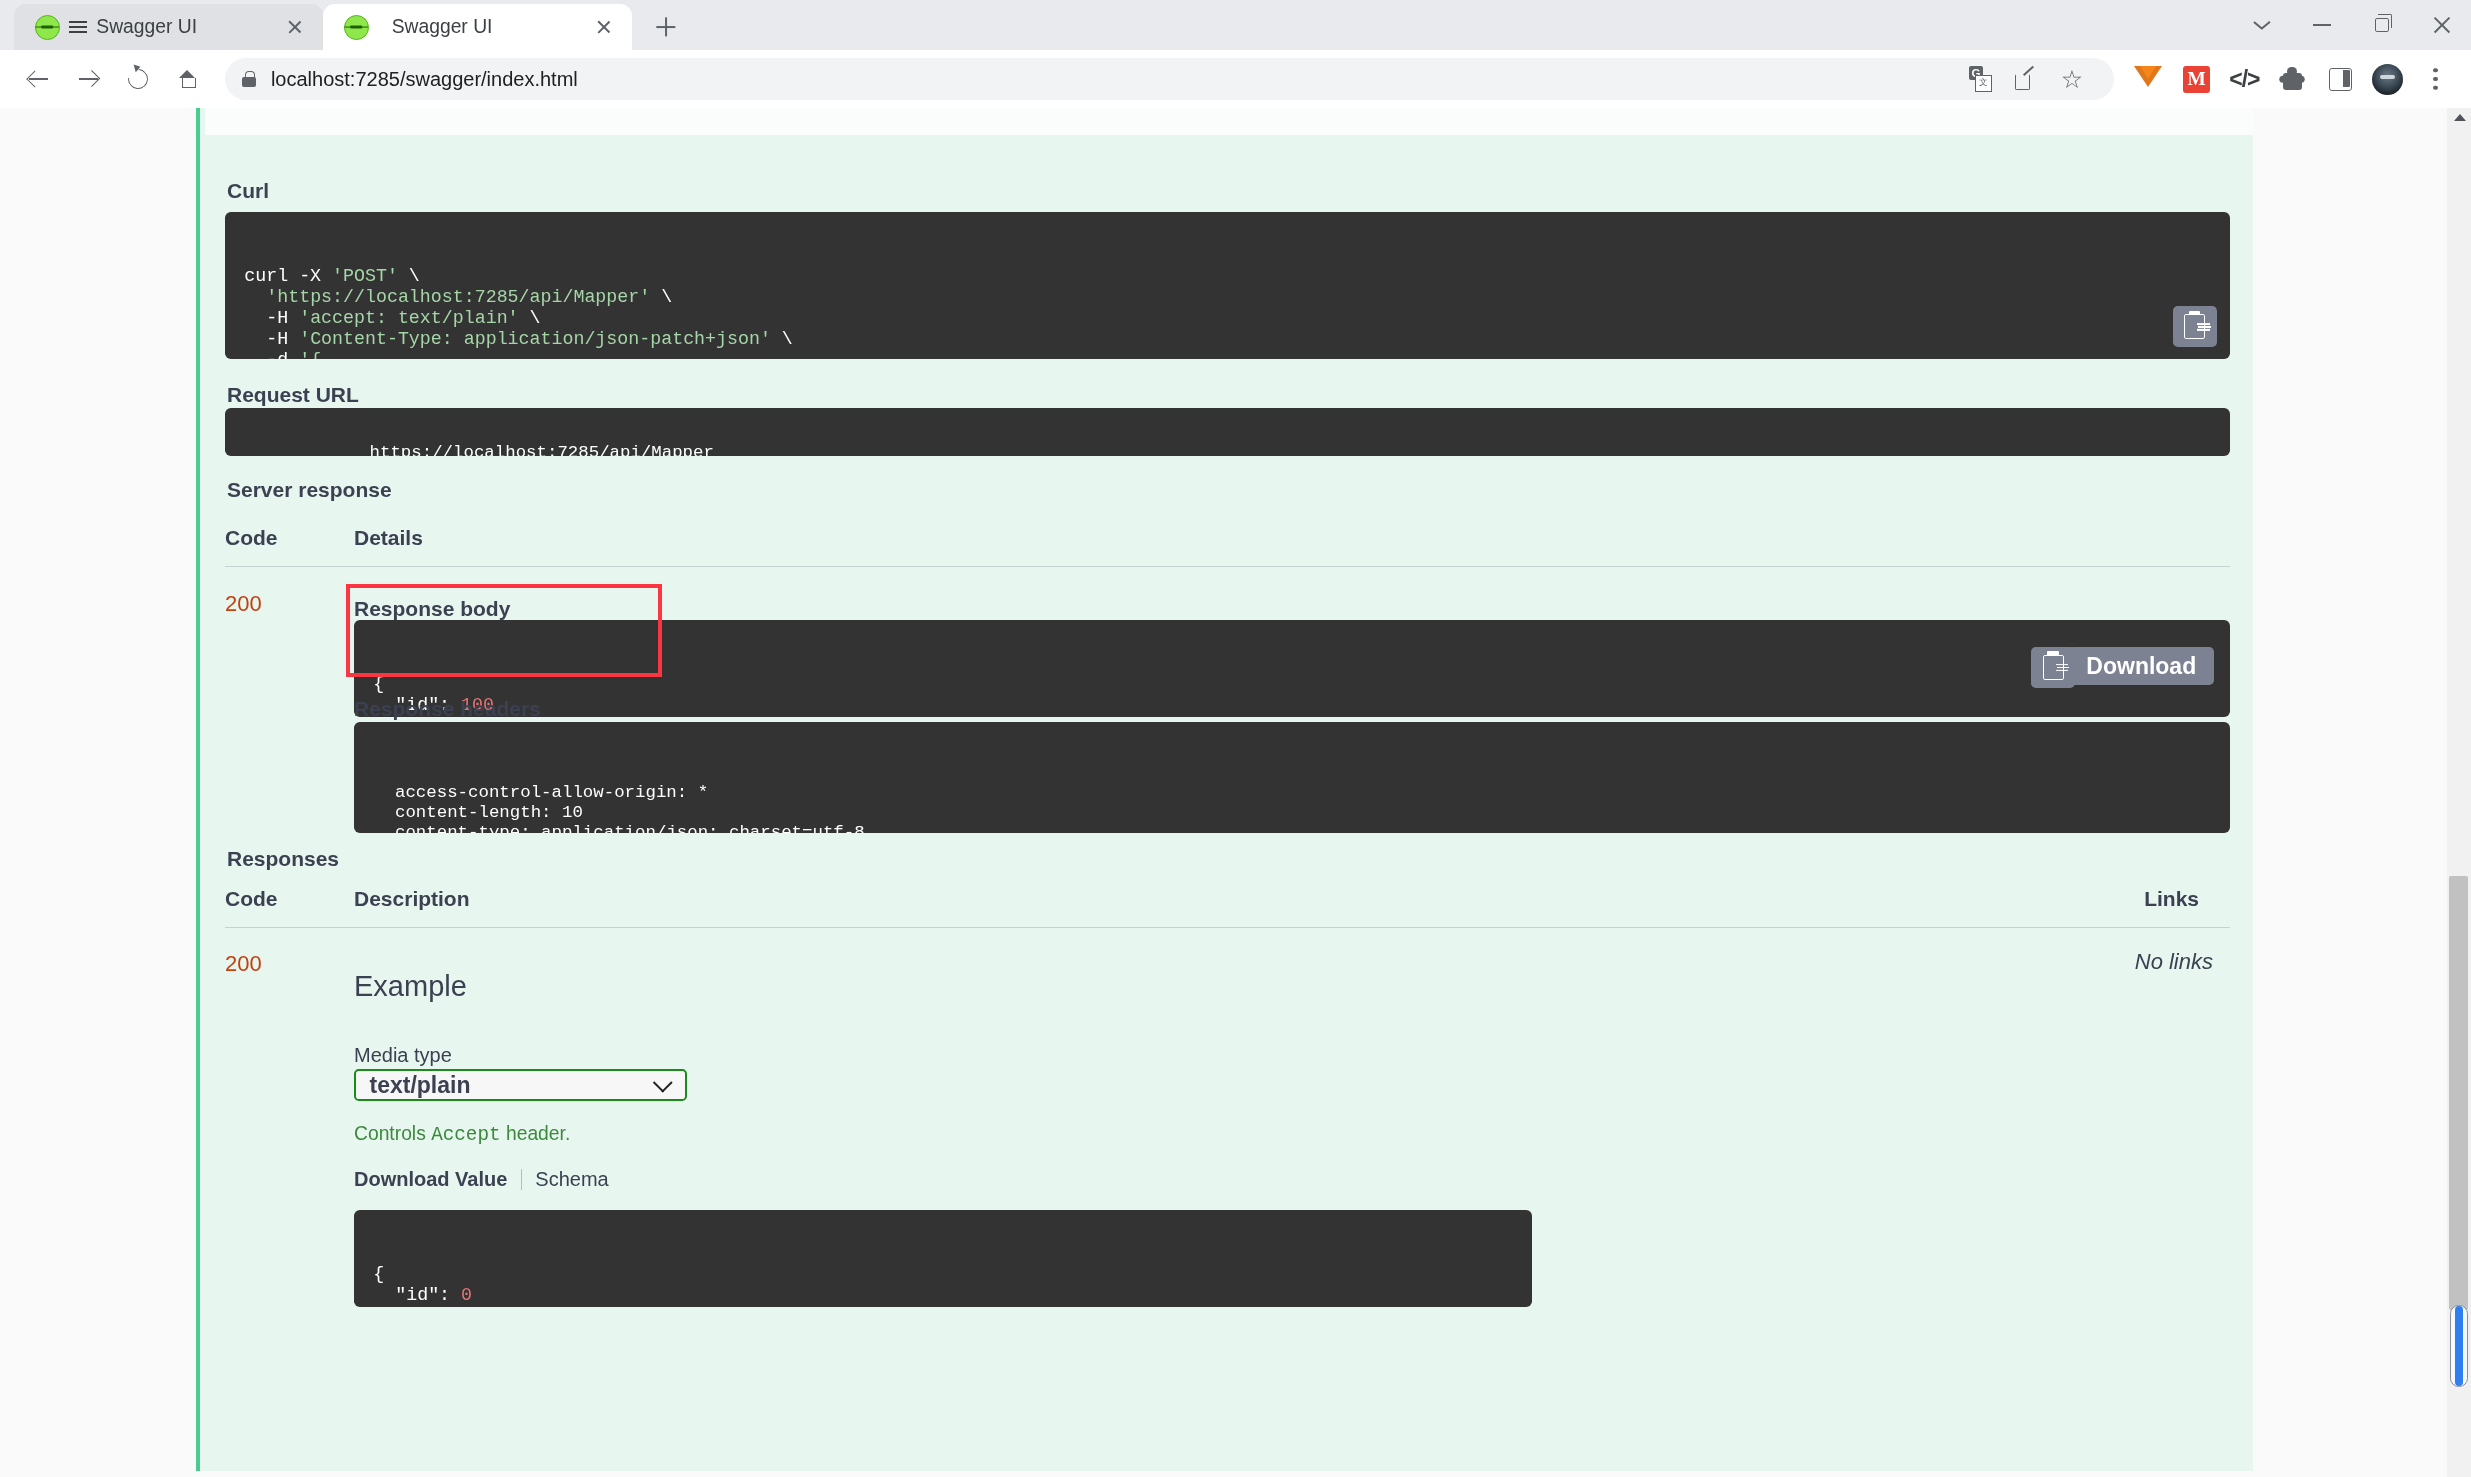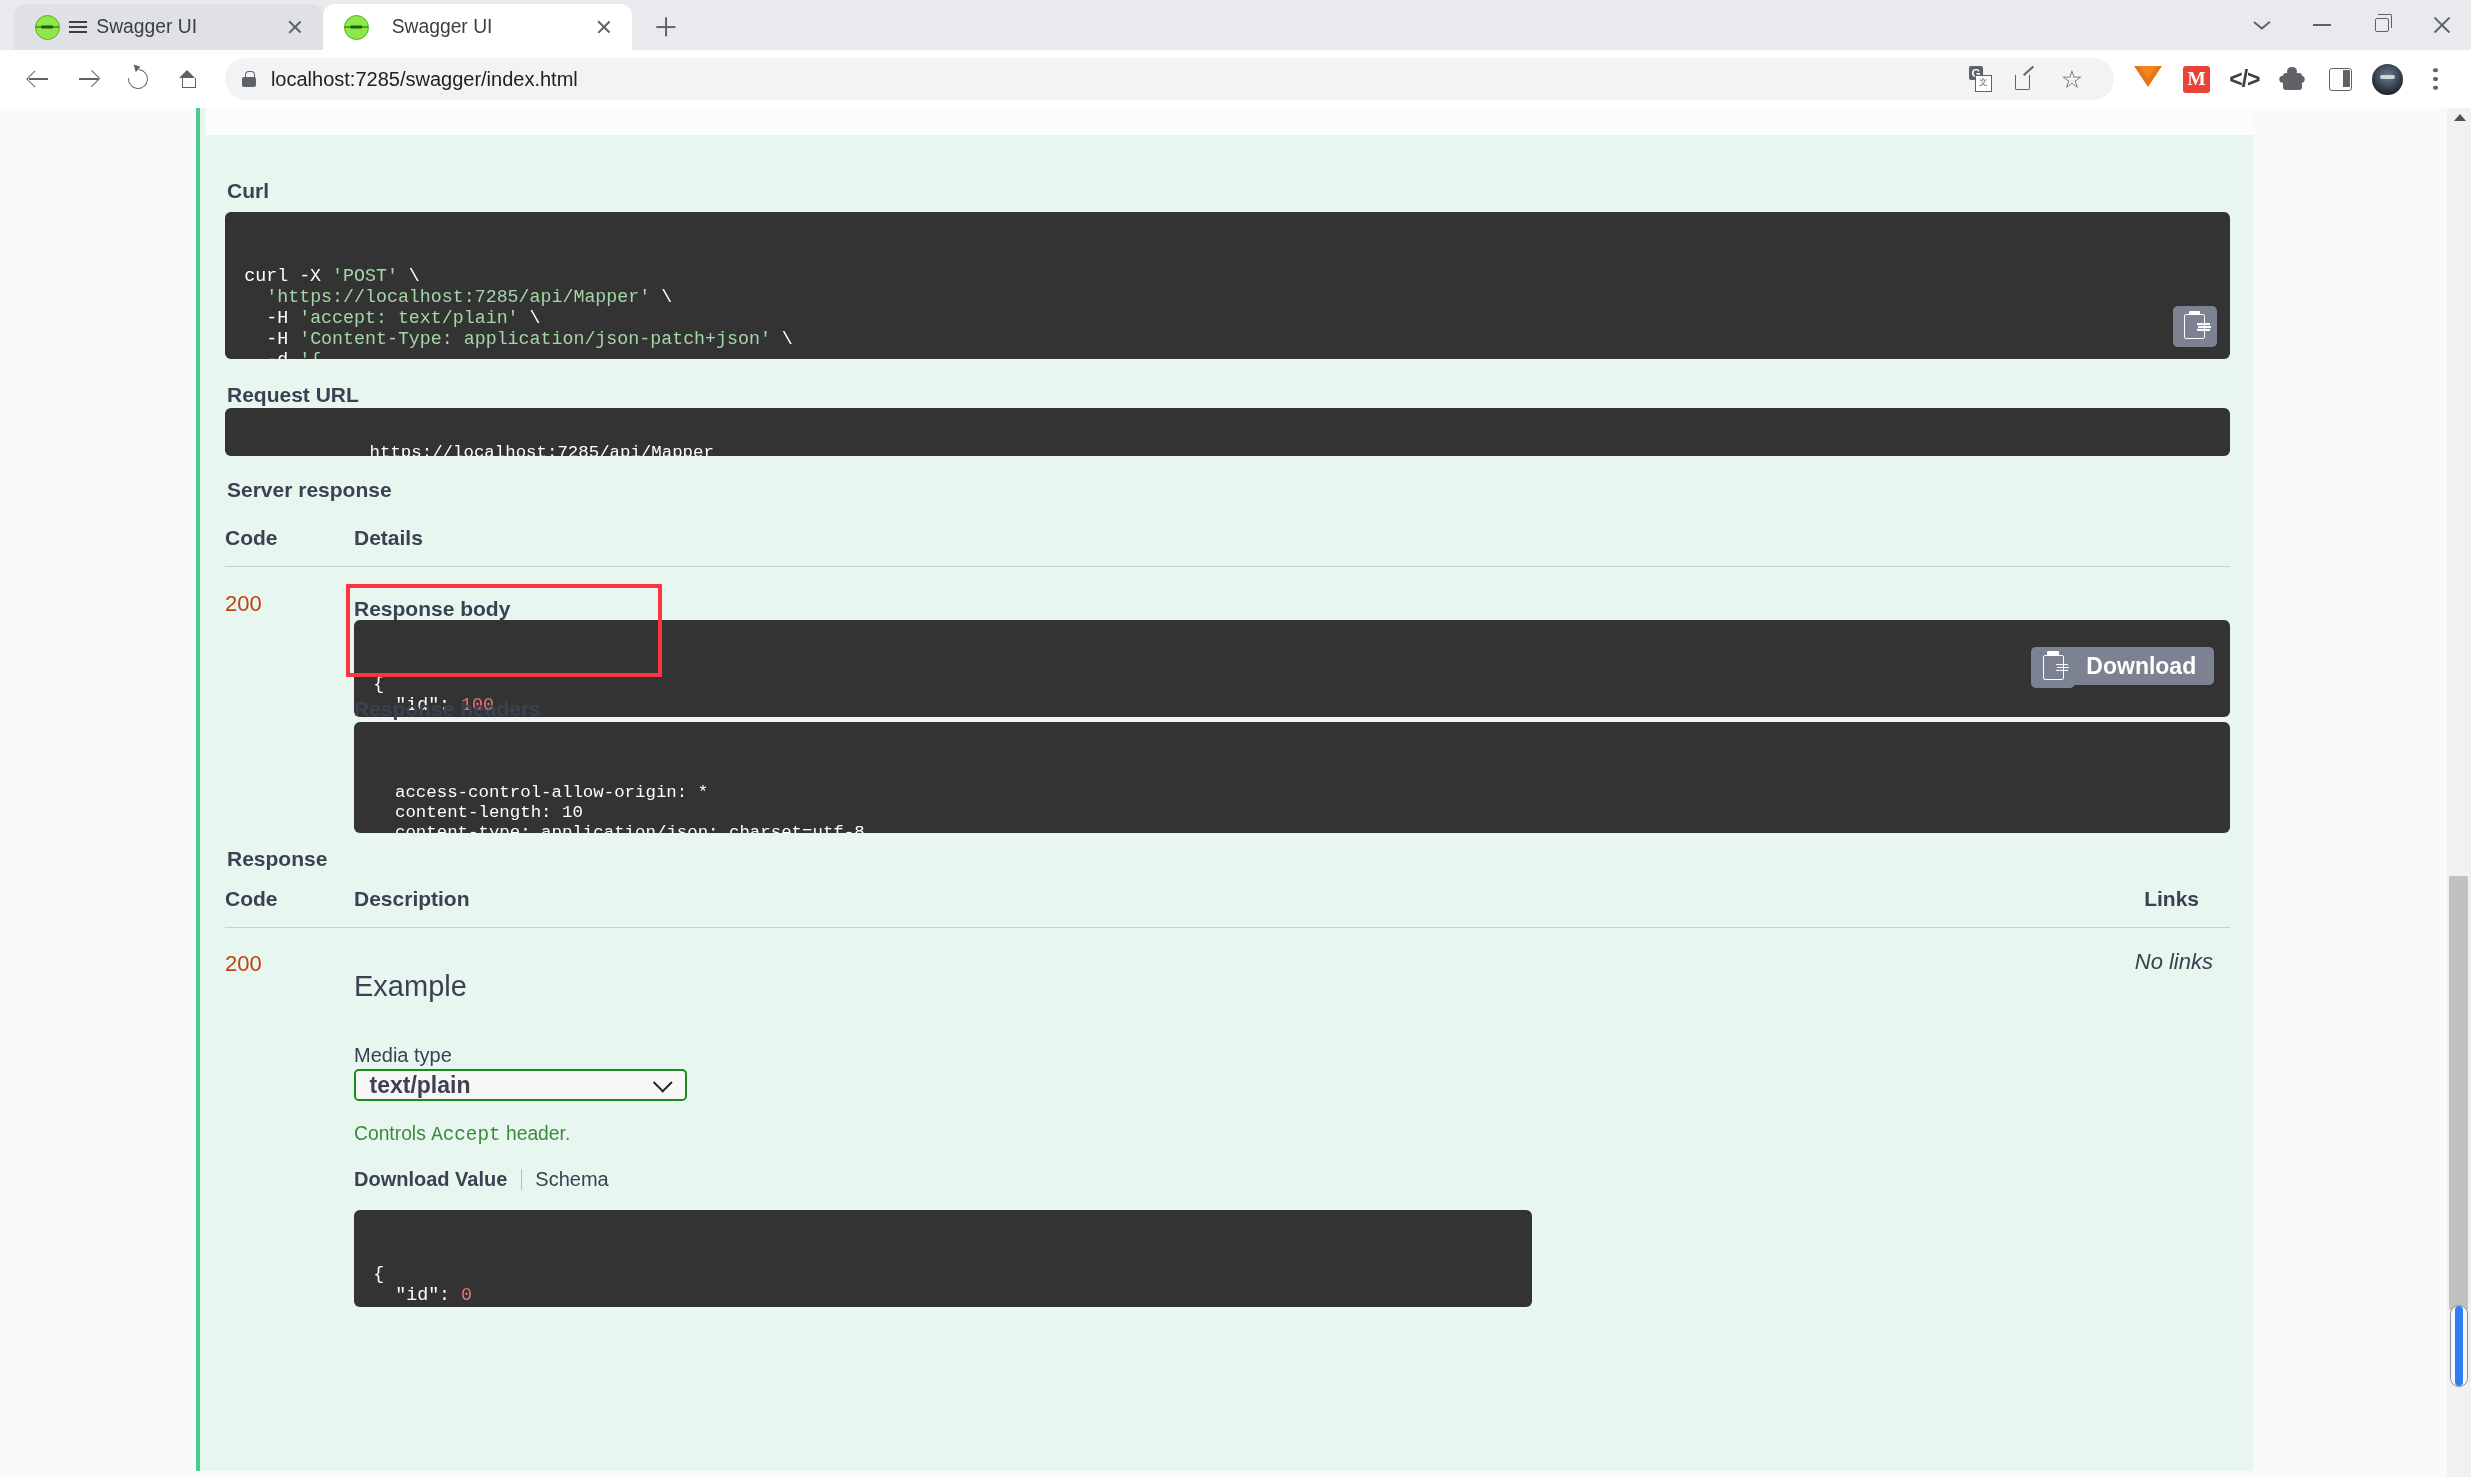--- a/index.html
+++ b/index.html
@@ -699,21 +699,21 @@
           </div>
 
           <div class="red-box" style="left:146px; top:449px; width:316px; height:93px;"></div>
 
           <div style="position:absolute; left:154px; top:562px;" class="sec-label">Response headers</div>
 
           <div class="code-block" style="position:absolute; left:154px; top:587px; width:1876px; height:111px; padding:21px 19.3px 21px 41px; font-size:17.4px; line-height:20px;">
             <div id="respheaders-lines"><div>access-control-allow-origin: *</div><div>content-length: 10</div><div>content-type: application/json; charset=utf-8</div></div>
           </div>
 
-          <div style="position:absolute; left:27px; top:712px;" class="sec-label">Response</div>
+          <div style="position:absolute; left:27px; top:712px;" class="sec-label">Responses</div>
 
           <div style="position:absolute; left:25px; top:752px;" class="tbl-head">Code</div>
           <div style="position:absolute; left:154px; top:752px;" class="tbl-head">Description</div>
           <div style="position:absolute; right:54px; top:752px;" class="tbl-head">Links</div>
           <div class="divider" style="position:absolute; left:25px; top:792px; width:2005px; height:1px;"></div>
 
           <div style="position:absolute; left:25px; top:816px;" class="code-num">200</div>
           <div style="position:absolute; right:40px; top:814px;" class="no-links">No links</div>
 
           <div style="position:absolute; left:154px; top:835px; font-size:29px; color:#3b4151;">Example</div>

